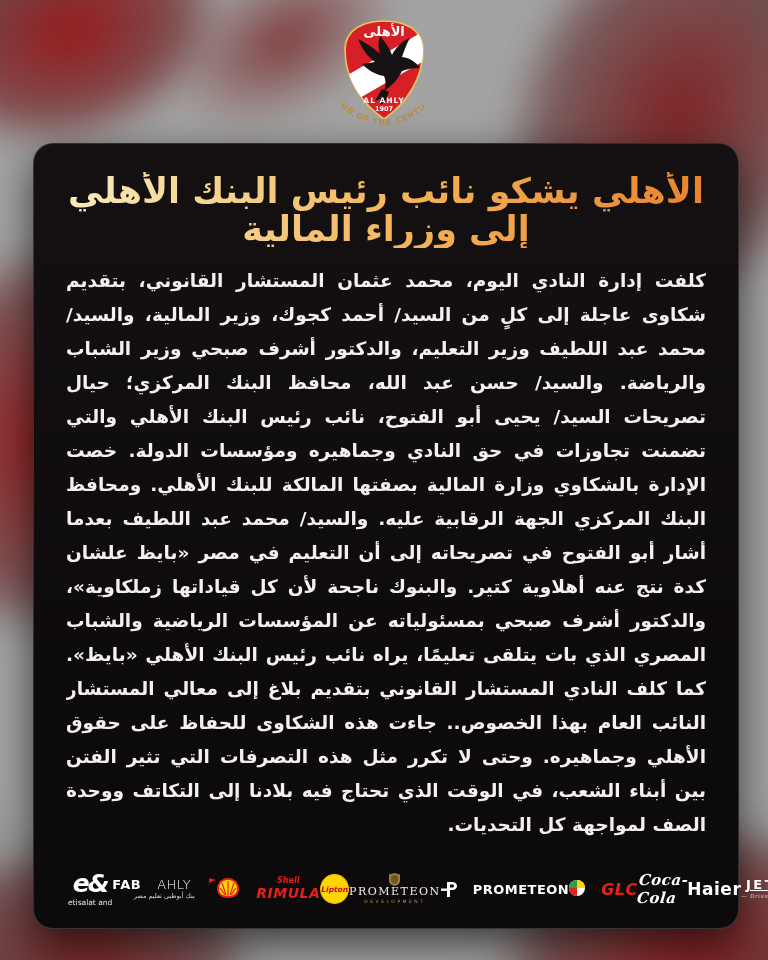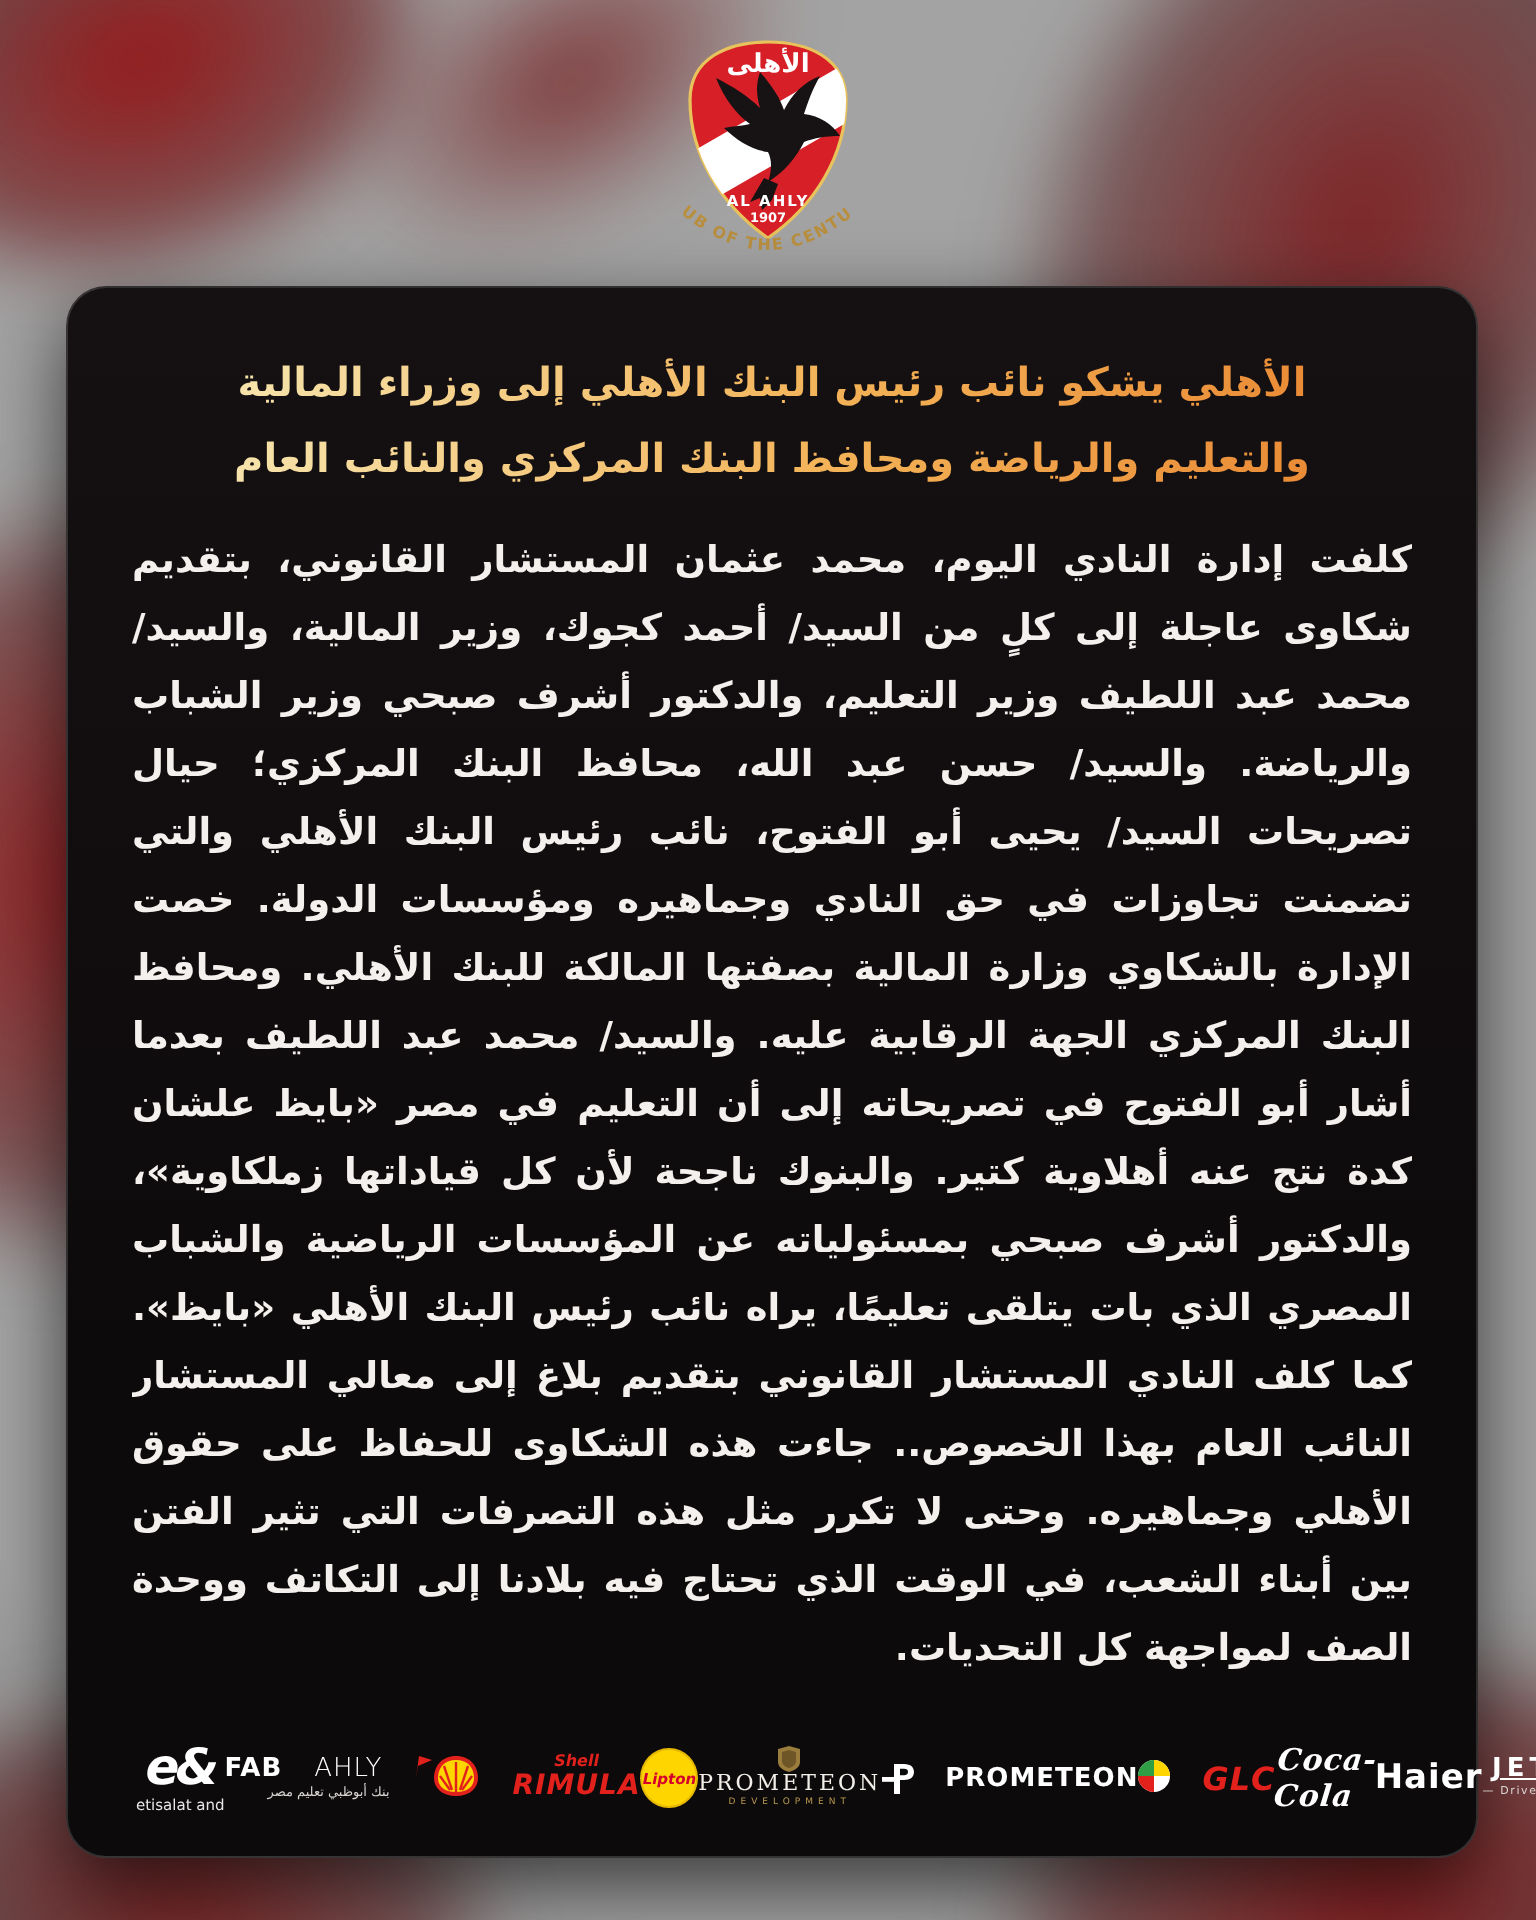--- a/index.html
+++ b/index.html
@@ -31,21 +31,21 @@
   
   .card{
     position:absolute;left:33px;top:143px;width:706px;height:786px;
     box-sizing:border-box;padding:28px 30px 20px;
     background:linear-gradient(180deg,#151112 0%,#0d0a0b 70%);
     border:1px solid rgba(255,255,255,.15);
     border-radius:20px;
     box-shadow:0 14px 40px rgba(0,0,0,.65);
   }
   .headline{direction:rtl;text-align:center;font-weight:bold;
-    font-size:20px;line-height:38px;letter-spacing:0;
+    font-size:35px;line-height:38px;letter-spacing:0;
     background:linear-gradient(90deg,#f7ecba 0%,#f3b257 55%,#e8832f 100%);
     -webkit-background-clip:text;background-clip:text;color:transparent;
   }
   .body-text{direction:rtl;text-align:justify;color:#f3f0ed;
     font-size:18.5px;line-height:34px;font-weight:bold;
     margin:16px 2px 0;height:600px;overflow:hidden;
   }
   
   .sponsors{position:absolute;left:34px;right:34px;bottom:14px;height:50px;
     display:flex;align-items:center;justify-content:space-between;color:#fff;}
@@ -106,21 +106,20 @@
     <text x="52" y="95" text-anchor="middle" fill="#ffffff" font-size="6.5" font-weight="bold" font-family="DejaVu Sans, sans-serif">1907</text>
     <text font-size="8" font-weight="bold" fill="#b98f3e" letter-spacing="1" font-family="DejaVu Sans, sans-serif">
       <textPath href="#mottoArc" startOffset="50%" text-anchor="middle">CLUB OF THE CENTURY</textPath>
     </text>
   </svg>
 
   <div class="card">
 
     <div class="headline">
       <div>الأهلي يشكو نائب رئيس البنك الأهلي إلى وزراء المالية</div>
-      <div>والتعليم والرياضة ومحافظ البنك المركزي والنائب العام</div>
     </div>
 
     <p class="body-text">كلفت إدارة النادي اليوم، محمد عثمان المستشار القانوني، بتقديم شكاوى عاجلة إلى كلٍ من السيد/ أحمد كجوك، وزير المالية، والسيد/ محمد عبد اللطيف وزير التعليم، والدكتور أشرف صبحي وزير الشباب والرياضة. والسيد/ حسن عبد الله، محافظ البنك المركزي؛ حيال تصريحات السيد/ يحيى أبو الفتوح، نائب رئيس البنك الأهلي والتي تضمنت تجاوزات في حق النادي وجماهيره ومؤسسات الدولة. خصت الإدارة بالشكاوي وزارة المالية بصفتها المالكة للبنك الأهلي. ومحافظ البنك المركزي الجهة الرقابية عليه. والسيد/ محمد عبد اللطيف بعدما أشار أبو الفتوح في تصريحاته إلى أن التعليم في مصر «بايظ علشان كدة نتج عنه أهلاوية كتير. والبنوك ناجحة لأن كل قياداتها زملكاوية»، والدكتور أشرف صبحي بمسئولياته عن المؤسسات الرياضية والشباب المصري الذي بات يتلقى تعليمًا، يراه نائب رئيس البنك الأهلي «بايظ». كما كلف النادي المستشار القانوني بتقديم بلاغ إلى معالي المستشار النائب العام بهذا الخصوص.. جاءت هذه الشكاوى للحفاظ على حقوق الأهلي وجماهيره. وحتى لا تكرر مثل هذه التصرفات التي تثير الفتن بين أبناء الشعب، في الوقت الذي تحتاج فيه بلادنا إلى التكاتف ووحدة الصف لمواجهة كل التحديات.</p>
 
     <div class="sponsors">
 
       <div class="sp">
         <span class="ets-mark">e&amp;</span>
         <span class="ets-sub">etisalat and</span>
       </div>

